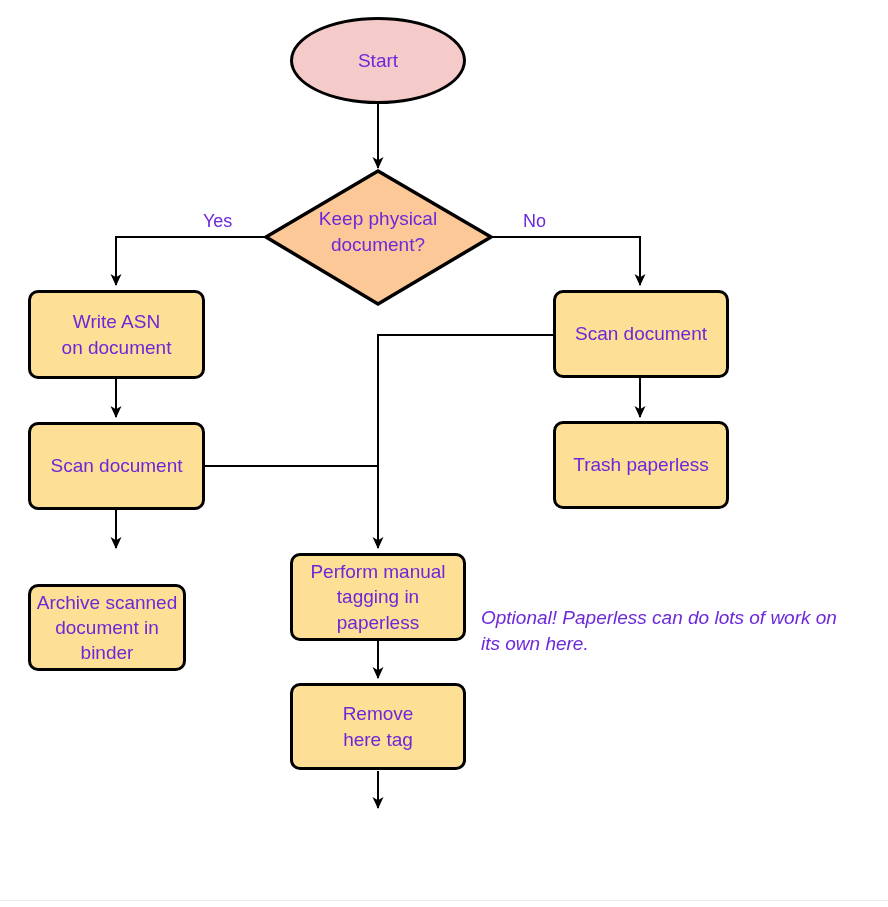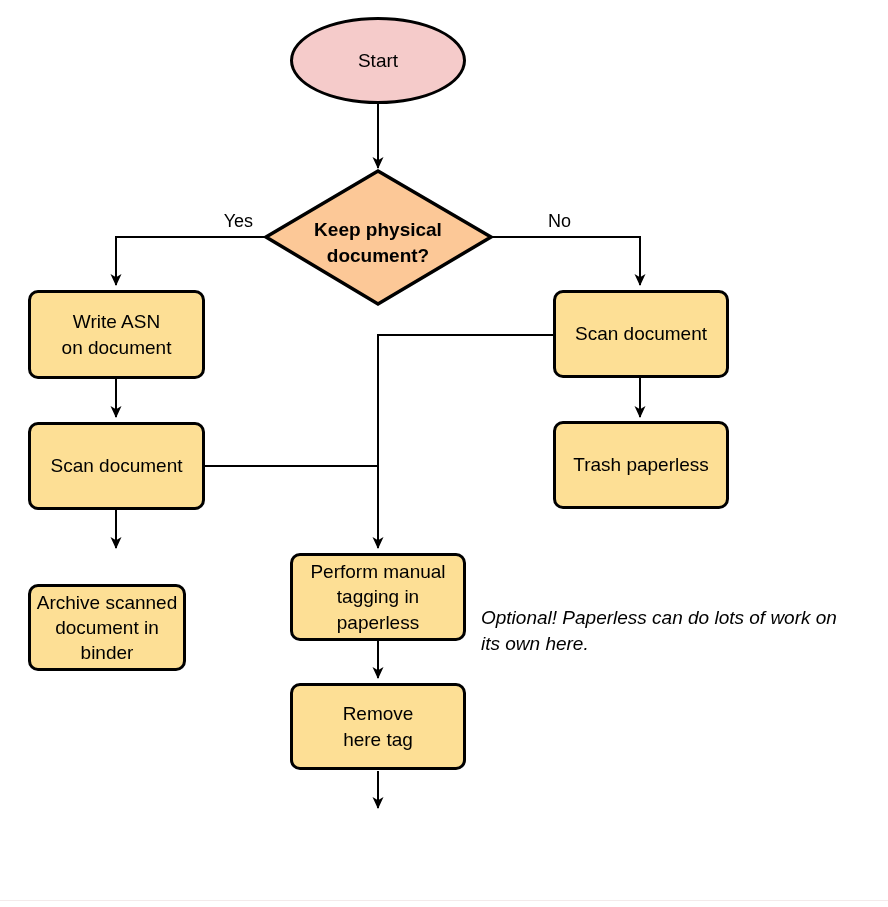--- a/index.html
+++ b/index.html
@@ -2,21 +2,21 @@
 <html><head>
 <meta charset="utf-8">
 <style>
   html, body { margin: 0; padding: 0; background: #ffffff; }
   .canvas {
     position: relative;
     width: 888px;
     height: 907px;
     background: #ffffff;
     font-family: "Liberation Sans", sans-serif;
-    color: #000000;
+    color: #6d28d9;
     overflow: hidden;
   }
   svg.edge-layer { position: absolute; left: 0; top: 0; }
   .edge { fill: none; stroke: var(--stroke, #000); stroke-width: 2; }
   .arrowhead-path { fill: var(--stroke, #000); }
   .decision-shape { fill: var(--decision-fill, #FCC897); stroke: var(--stroke, #000); stroke-width: 3.5; }
 
   .node {
     position: absolute;
     display: flex;
@@ -44,21 +44,21 @@
     align-items: center;
     justify-content: center;
     text-align: center;
     font-size: 19px;
     line-height: 1.35;
     white-space: pre-line;
   }
   .edge-label {
     position: absolute;
     font-size: 18px;
-    text-align: right;
+    text-align: left;
   }
   .note {
     position: absolute;
     font-size: 19px;
     font-style: italic;
     line-height: 1.38;
     white-space: pre-line;
     text-align: left;
     margin-top: 16px;
   }
@@ -72,21 +72,21 @@
   
   #node-start        { left: 290px; top: 17px;  width: 176px; height: 87px; }
   #node-write-asn    { left: 28px;  top: 290px; width: 177px; height: 89px; }
   #node-scan-left    { left: 28px;  top: 422px; width: 177px; height: 88px; }
   #node-archive      { left: 28px;  top: 584px; width: 158px; height: 87px; }
   #node-scan-right   { left: 553px; top: 290px; width: 176px; height: 88px; }
   #node-trash        { left: 553px; top: 421px; width: 176px; height: 88px; }
   #node-tagging      { left: 290px; top: 553px; width: 176px; height: 88px; }
   #node-remove-inbox { left: 290px; top: 683px; width: 176px; height: 87px; }
   #node-end          { left: 289px; top: 813px; width: 178px; height: 86px; }
-  #decision-text     { left: 283px; top: 216px; width: 190px; height: 54px; font-weight: bold; }
+  #decision-text     { left: 283px; top: 205px; width: 190px; height: 54px; }
   #label-yes         { left: 203px; top: 211px; width: 50px; }
   #label-no          { left: 523px; top: 211px; width: 48px; }
   #note-optional     { left: 481px; top: 589px; width: 404px; }
 </style>
 </head>
 <body style="--terminal-fill: #F5CBCA; --decision-fill: #FCC897; --process-fill: #FDDF95; --stroke: #000000;">
 
 <div class="canvas">
 
   <svg class="edge-layer" width="888" height="907" viewBox="0 0 888 907" aria-hidden="true">

